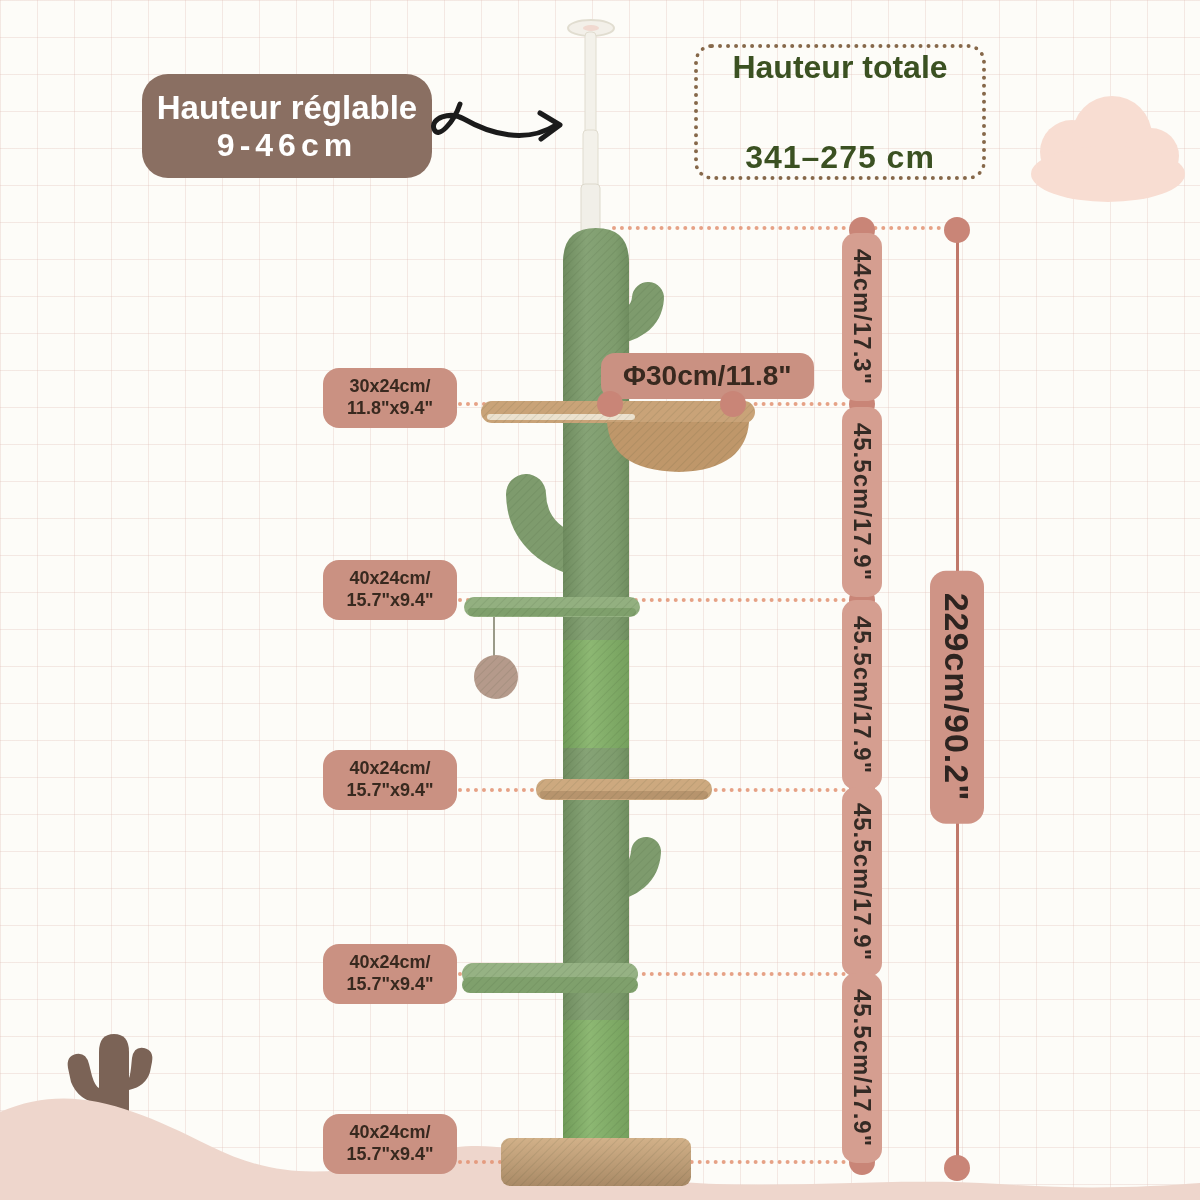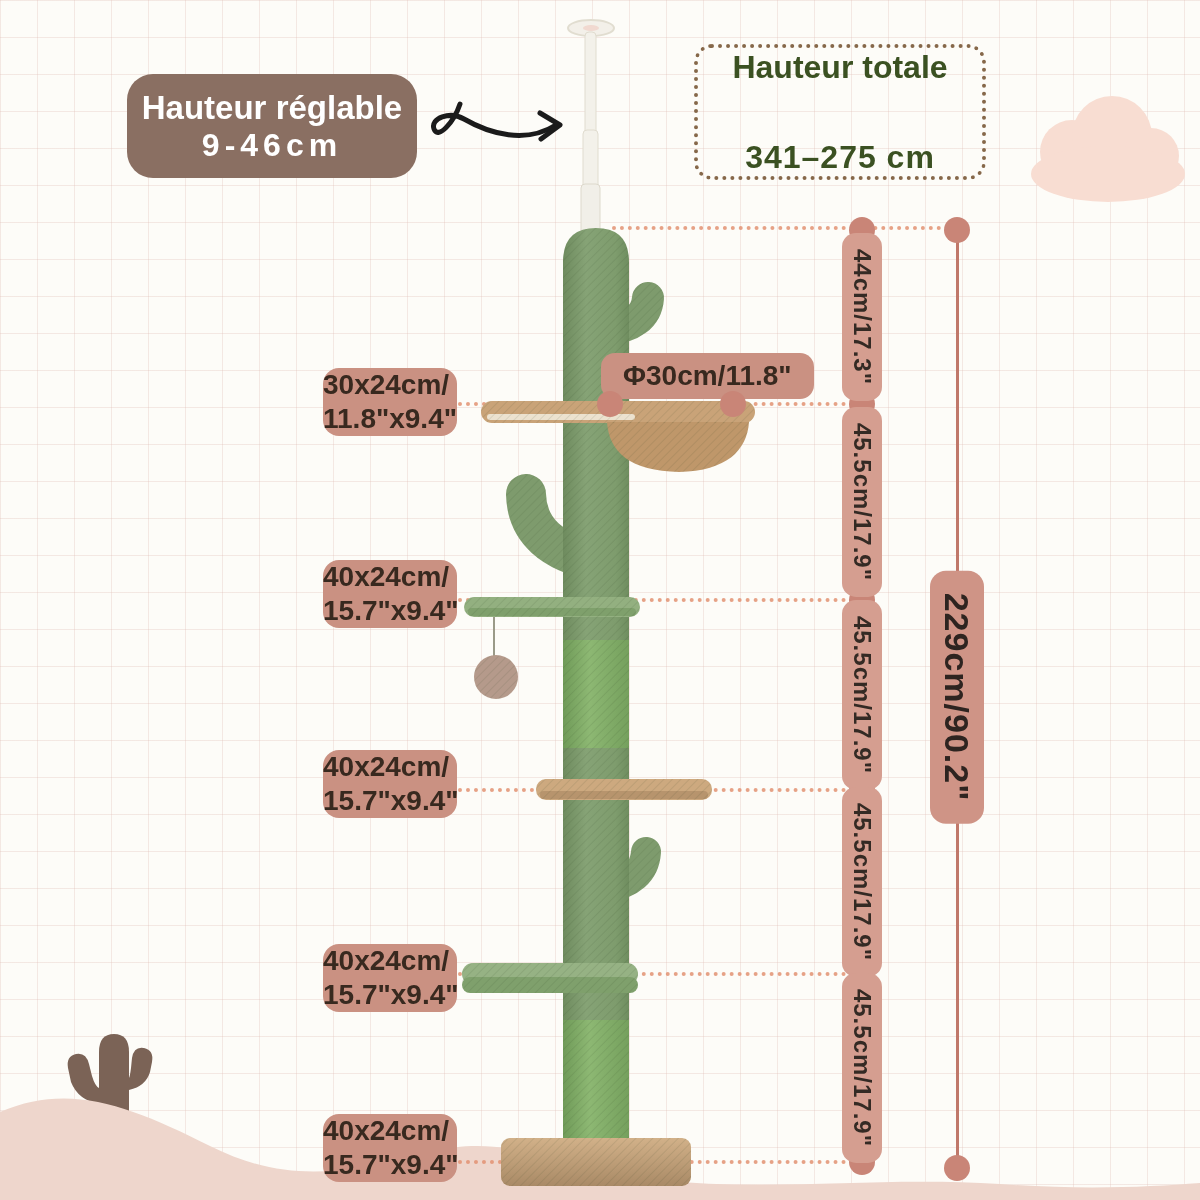--- a/index.html
+++ b/index.html
@@ -7,38 +7,38 @@
     position:relative;width:1200px;height:1200px;overflow:hidden;
     background-color:#fdfcf8;
     background-image:
       repeating-linear-gradient(to right, rgba(222,186,178,0.30) 0 1px, transparent 1px 37px),
       repeating-linear-gradient(to bottom, rgba(222,186,178,0.30) 0 1px, transparent 1px 37px);
     font-family:"Liberation Sans","DejaVu Sans",sans-serif;
   }
   .abs{position:absolute;}
   
   .badge{
-    left:127px;top:74px;width:290px;height:104px;background:#8a6f62;border-radius:26px;
+    left:142px;top:74px;width:290px;height:104px;background:#8a6f62;border-radius:26px;
     display:flex;flex-direction:column;align-items:center;justify-content:center;
     color:#ffffff;font-weight:bold;text-align:center;line-height:1.15;
   }
   .badge .l1{font-size:33px;}
   .badge .l2{font-size:32px;letter-spacing:5px;}
   
   .totalbox{
     left:694px;top:44px;width:284px;height:128px;border:4px dotted #86684a;border-radius:18px;
     display:flex;flex-direction:column;align-items:center;justify-content:space-between;
     color:#3b5122;font-weight:bold;text-align:center;line-height:1.2;
   }
   .totalbox .l1{font-size:32px;}
   .totalbox .l2{font-size:32px;letter-spacing:1px;}
   
   .plabel{
-    left:323px;width:134px;padding:0 0;background:#ca9182;border-radius:16px;
-    color:#38291f;font-weight:bold;font-size:28px;text-align:left;line-height:1.22;
+    left:323px;width:134px;padding:8px 0;background:#ca9182;border-radius:16px;
+    color:#38291f;font-weight:bold;font-size:18px;text-align:center;line-height:1.22;
   }
   .diam{
     left:601px;top:353px;padding:7px 22px;background:#ca9182;border-radius:14px;
     color:#38291f;font-weight:bold;font-size:28px;
   }
   
   .dotline{border-top:4px dotted rgba(226,146,114,0.85);height:0;}
   
   .mline{width:3px;background:#c0786a;}
   .mdot{width:26px;height:26px;border-radius:50%;background:#c98577;transform:translate(-50%,-50%);}

